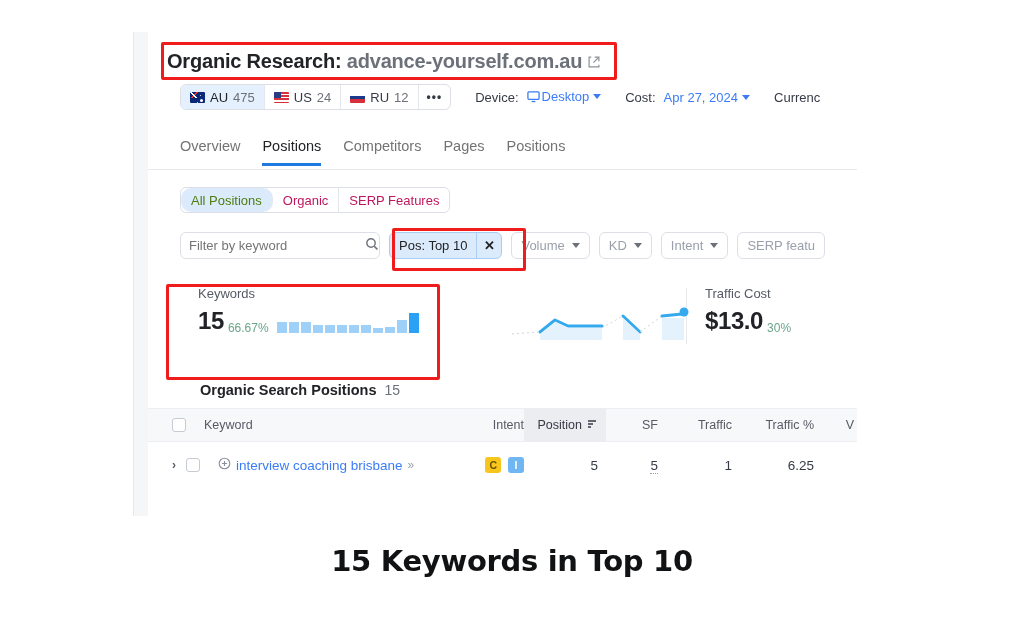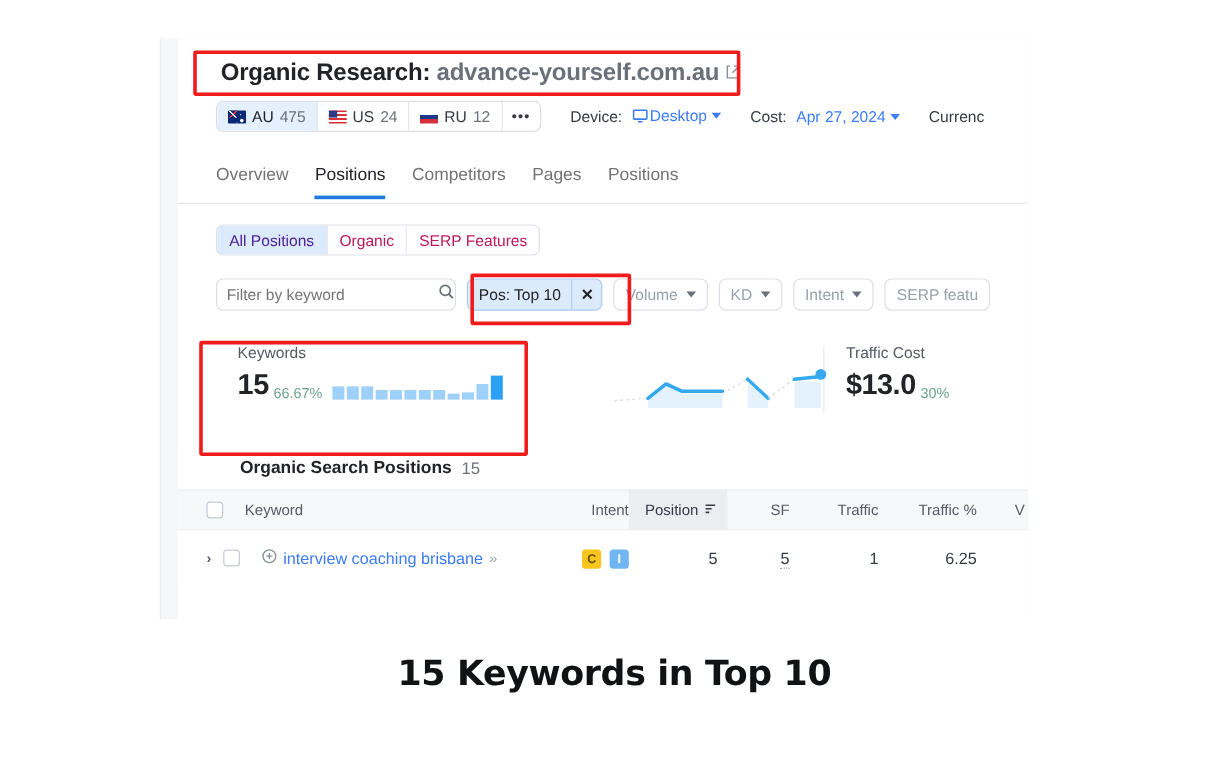--- a/index.html
+++ b/index.html
@@ -24,21 +24,21 @@
     width: 709px; height: 484px;
     background: #ffffff;
   }
   #screenshot::after{
     content:""; position:absolute; left:0; top:0; width:1px; height:484px;
     background:#e6e8ec;
   }
 
   
   .title-row {
-    position: absolute; left: 36px; top: 18px;
+    position: absolute; left: 19px; top: 18px;
     font-size: 20px; font-weight: 700; color: #222327;
     white-space: nowrap; letter-spacing: -0.2px;
   }
   .title-row .dom { color: #6c7079; font-weight: 700; }
   .ext-ico { display:inline-block; vertical-align: middle; margin-left: 5px; }
 
   
   .dbbar { position: absolute; left: 32px; top: 52px; display:flex; align-items:center; }
   .dbgroup {
     display:flex; align-items:center;
@@ -83,21 +83,21 @@
   .tab { font-size:14.5px; color:#737373; padding-bottom:9px; white-space:nowrap; }
   .tab.active { color:#222327; font-weight:400; border-bottom:3px solid #1f7ae0; }
   .tabs-rule { position:absolute; left:0; top:137px; width:709px; height:1px; background:#e6e8ec; }
 
   
   .seg { position:absolute; left:32px; top:155px; display:flex;
          border:1px solid #dcdfe6; border-radius:6px; overflow:hidden; height:26px; background:#fff; }
   .seg div { padding:0 10px; height:100%; display:flex; align-items:center;
              font-size:13px; color:#be185d; border-right:1px solid #e4e7ec; white-space:nowrap; }
   .seg div:last-child{ border-right:none; }
-  .seg div.active { background:#dcebfb; color:#4c1d95; }
+  .seg div.active { background:#dcebfb; color:#4d7c0f;border-radius:10px; }
 
   
   .filters { position:absolute; left:32px; top:200px; display:flex; align-items:center; gap:9px; }
   .kwbox { width:200px; height:27px; border:1px solid #dcdfe6; border-radius:6px; background:#fff;
            display:flex; align-items:center; padding:0 8px; }
   .kwbox input { border:none; outline:none; flex:1; font-size:13px; color:#b91c1c;
                  font-family:"Liberation Sans", sans-serif; background:transparent; }
   .pos-chip { display:flex; align-items:center; height:27px;
               border:1px solid #a9cdf4; border-radius:6px; background:#dcebfb; overflow:hidden; }
   .pos-chip .txt { padding:0 9px; font-size:13px; color:#222327; white-space:nowrap; }

